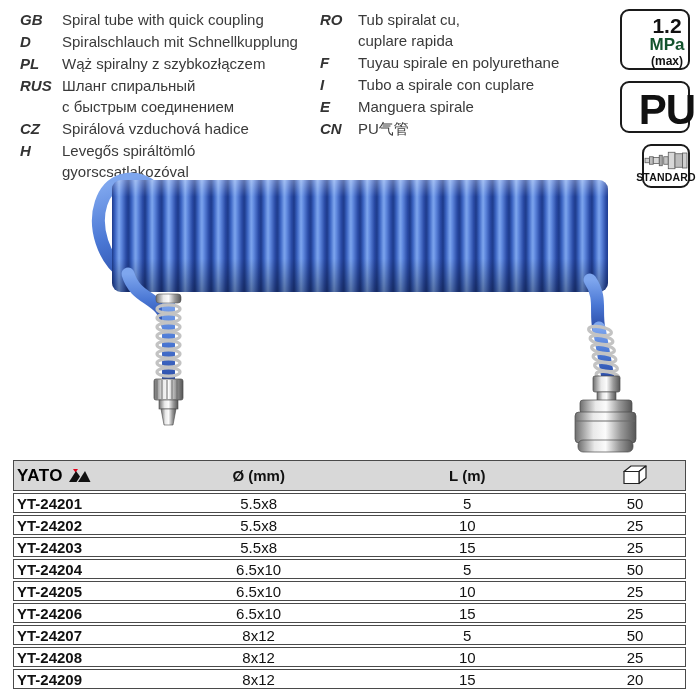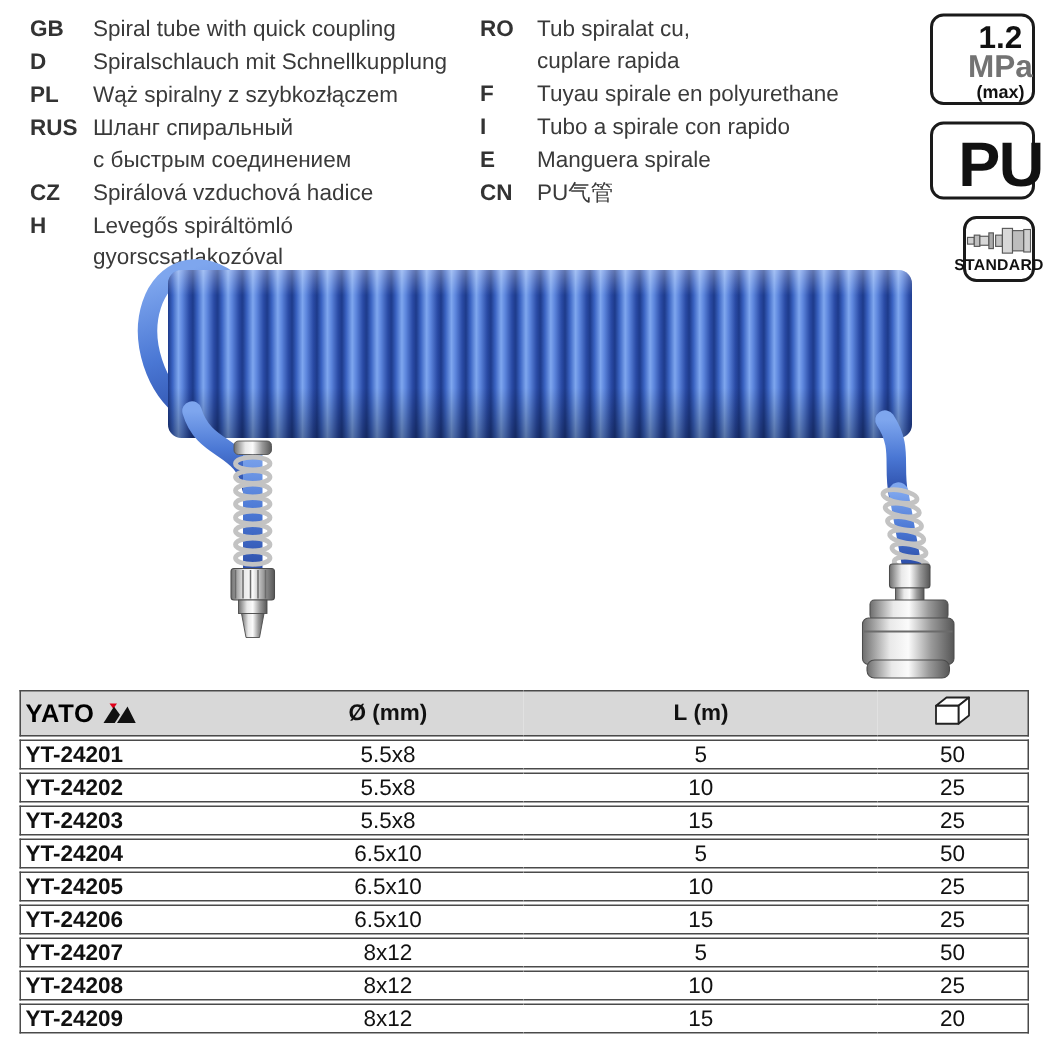--- a/index.html
+++ b/index.html
@@ -12,39 +12,39 @@
     overflow: hidden;
   }
 
   
   .lang-block { position: absolute; top: 9px; font-size: 15px; color: #3a3a3a; }
   .lang-left  { left: 20px;  width: 295px; }
   .lang-right { left: 320px; width: 290px; }
   .lang-row { display: flex; margin-bottom: 1px; }
   .lang-code {
     flex: 0 0 42px;
-    font-weight: bold; 
+    font-weight: bold; font-style: italic;
     line-height: 21px; color: #333;
   }
   .lang-right .lang-code { flex: 0 0 38px; }
   .lang-text { white-space: pre-line; line-height: 21px; }
 
   
   .badges {
     position: absolute; top: 9px; right: 9px; width: 70px;
     display: flex; flex-direction: column; gap: 11px; align-items: stretch;
   }
   .badge {
     border: 2px solid #1a1a1a; border-radius: 9px;
     background: #fff; text-align: center;
     display: flex; flex-direction: column; justify-content: flex-end; align-items: center; padding-left: 24px;
   }
   .badge-pressure { height: 61px; padding-top: 2px; }
   .badge-pressure .b-val  { font-size: 21px; font-weight: bold; line-height: 19px; color: #111; }
-  .badge-pressure .b-unit { font-size: 21px; font-weight: bold; line-height: 20px; color: #737373; }
+  .badge-pressure .b-unit { font-size: 17px; font-weight: bold; line-height: 20px; color: #14532d; }
   .badge-pressure .b-max  { font-size: 12px; font-weight: bold; line-height: 13px; color: #111; }
   .badge-material { height: 52px; }
   .badge-material .b-pu { font-size: 42px; font-weight: bold; letter-spacing: -1px; line-height: 42px; color: #111; }
   .badge-standard { height: 44px; padding: 4px 2px 3px 2px; justify-content: flex-start; margin-left: 22px; }
   .badge-standard .b-std { font-size: 10.5px; font-weight: bold; color: #111; letter-spacing: 0.2px; }
 
   
   .product-img { position: absolute; left: 50px; top: 168px; width: 600px; height: 290px; }
 
   
@@ -110,21 +110,21 @@
       <span class="lang-code">RO</span>
       <span class="lang-text">Tub spiralat cu,
 cuplare rapida</span>
     </div>
     <div class="lang-row">
       <span class="lang-code">F</span>
       <span class="lang-text">Tuyau spirale en polyurethane</span>
     </div>
     <div class="lang-row">
       <span class="lang-code">I</span>
-      <span class="lang-text">Tubo a spirale con rapido</span>
+      <span class="lang-text">Tubo a spirale con cuplare</span>
     </div>
     <div class="lang-row">
       <span class="lang-code">E</span>
       <span class="lang-text">Manguera spirale</span>
     </div>
     <div class="lang-row">
       <span class="lang-code">CN</span>
       <span class="lang-text">PU气管</span>
     </div>
   </div>

